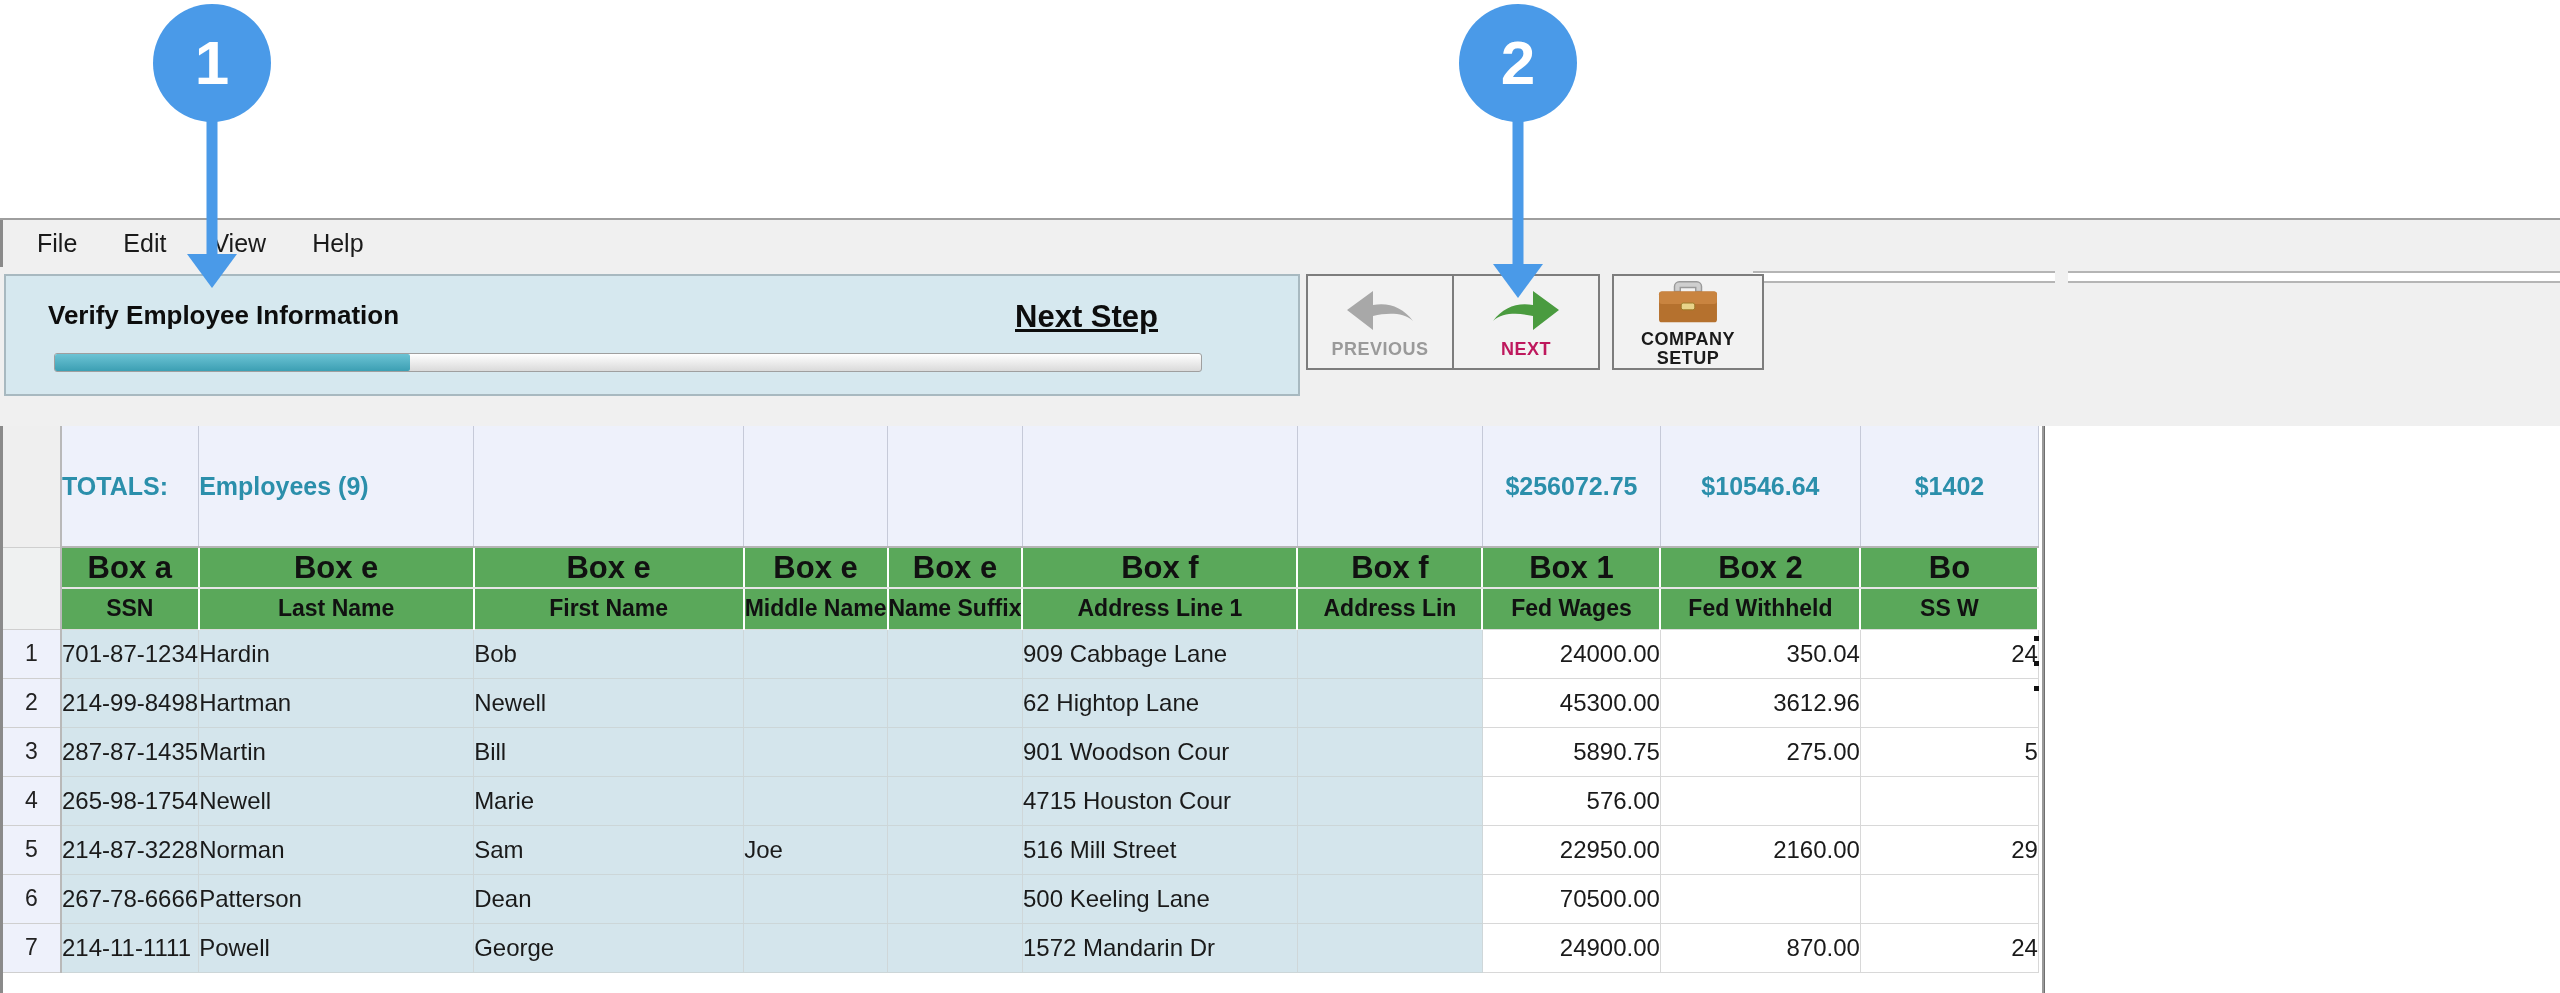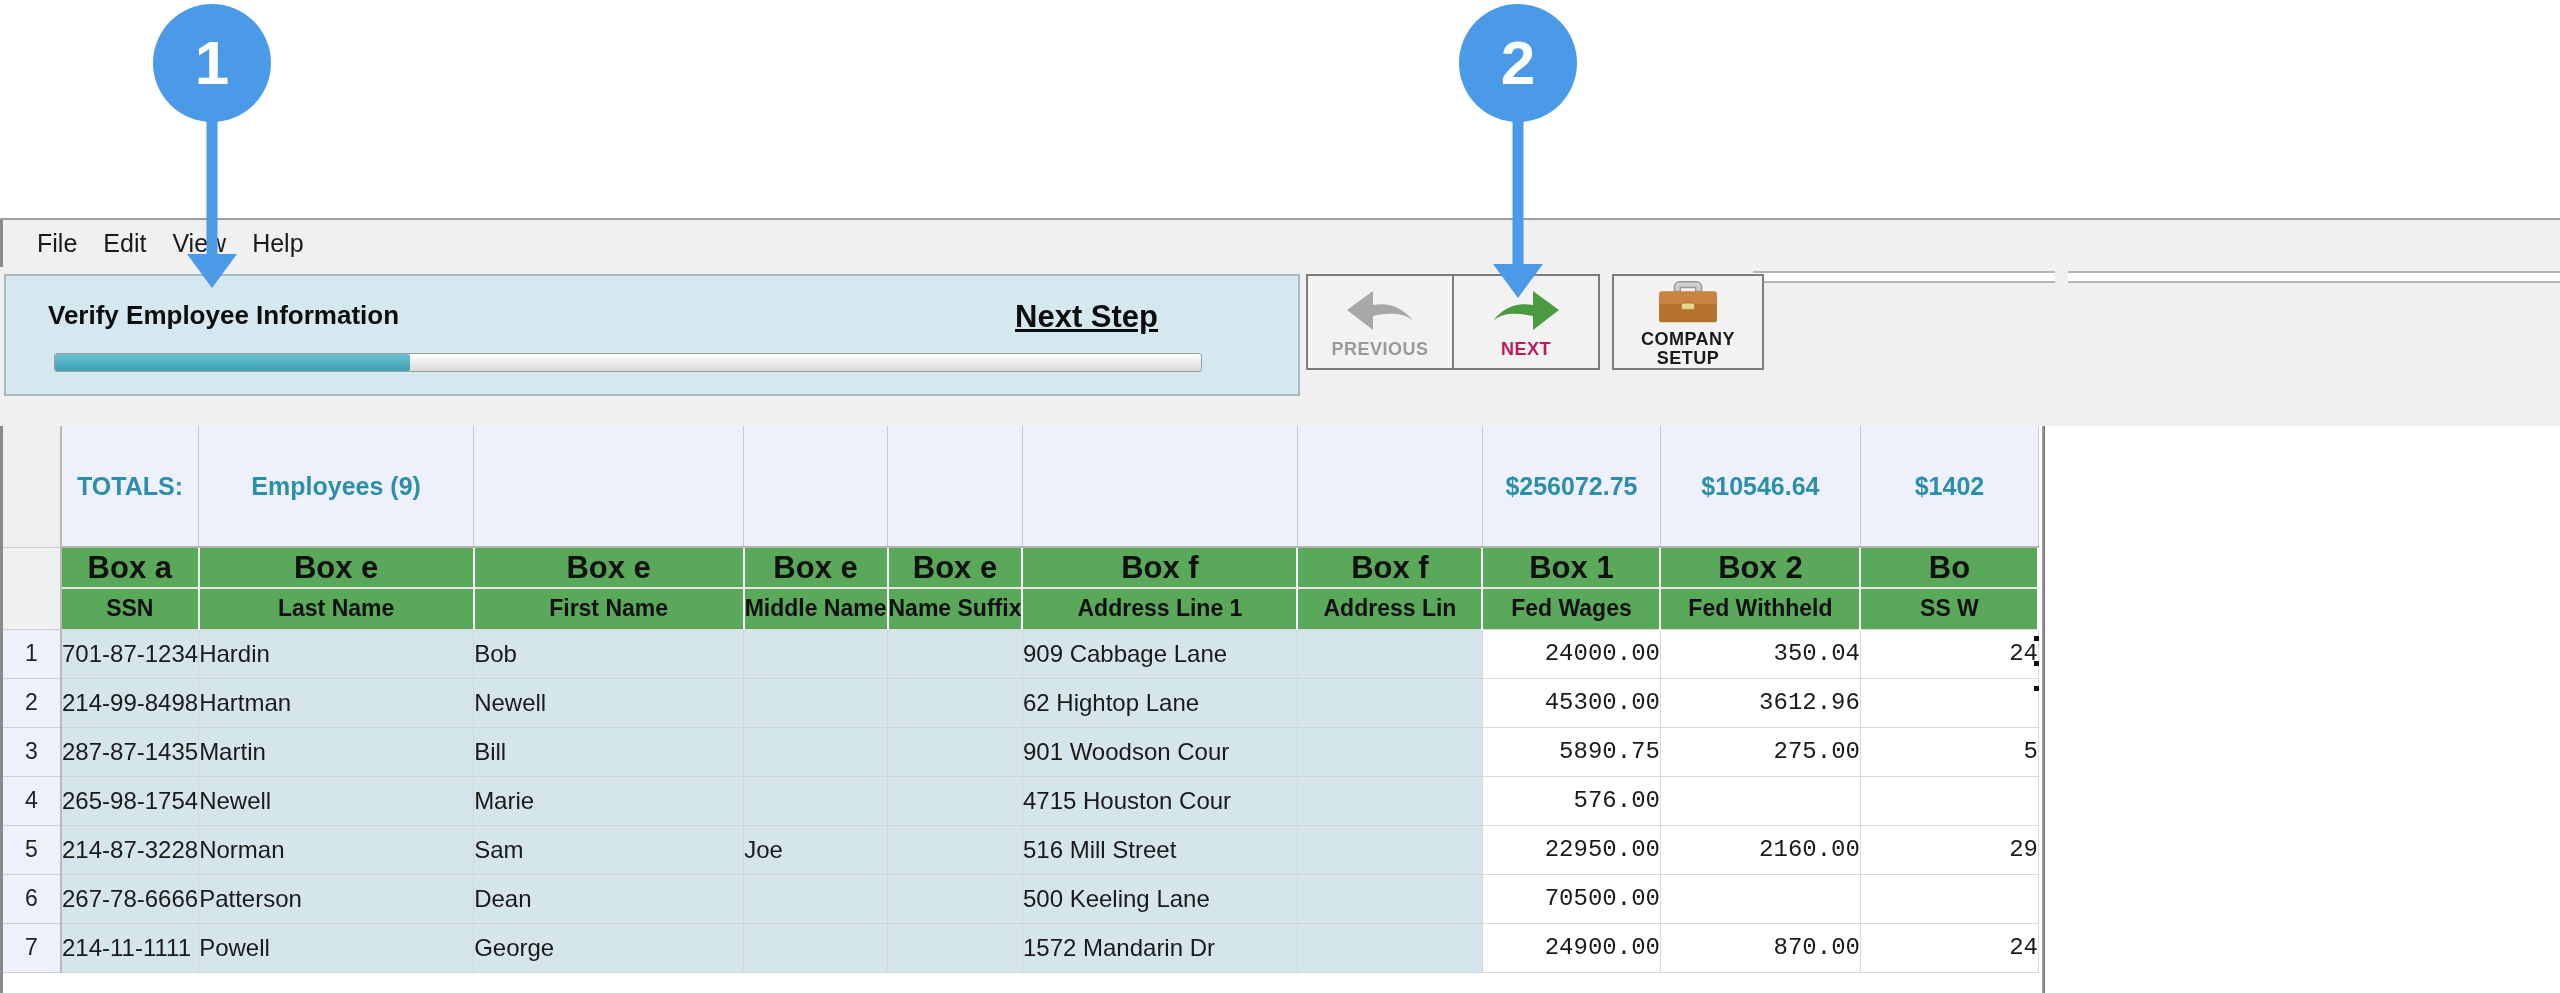--- a/index.html
+++ b/index.html
@@ -35,21 +35,21 @@
   
   #app {
     position: absolute; left: 0; top: 218px;
     width: 2560px; height: 775px;
     background: #f0f0f0;
     border-top: 2px solid #9e9e9e;
   }
   .menubar {
     height: 47px; background: #f0f0f0;
     display: flex; align-items: center;
-    padding-left: 30px; gap: 18px;
+    padding-left: 30px; gap: 38px;
     border-left: 3px solid #8a8a8a;
   }
   .menu-item {
     font-size: 25px; color: #1a1a1a;
     padding: 2px 4px; cursor: default;
   }
 
   
   .thin-strip {
     position: absolute; left: 0; top: 47px;
@@ -141,21 +141,21 @@
     height: 49px;
   }
   .gutter-blank { height: 121px; background:#efefef; }
 
   .tot-cell {
     background: #eef1fb;
     height: 40px;
     font-size: 25px; font-weight: bold; color: #2b8fab;
     border-right: 1px solid #c6cad8;
     border-bottom: 2px solid #b5b5b5;
-    text-align: center; white-space: nowrap;
+    white-space: nowrap;
     padding: 0 8px;
   }
   .tot-cell.right { text-align: center; }
 
   .box-cell {
     background: #5aa85a; height: 41px;
     font-size: 31px; font-weight: bold; color: #111;
     text-align: center;
     border-right: 2px solid #ffffff;
     border-bottom: 2px solid #e6e6e6;
@@ -172,21 +172,21 @@
   td.data {
     height: 49px;
     font-size: 24px; color: #1a1a1a;
     border-right: 1px solid #cfd7d9;
     border-bottom: 1px solid #ccd6d8;
     padding: 0 8px;
     white-space: nowrap; overflow: hidden;
   }
   td.data.frozen { background: #d4e5ec; }
   td.data.scroll { background: #ffffff; border-right:1px solid #d8d8d8; border-bottom:1px solid #d8d8d8; }
-  td.data.num { text-align: right; font-family: Liberation Mono, monospace; }
+  td.data.num { text-align: right; }
 
   .pane-split {
     position: absolute; top: 0; left: 2037px;
     width: 5px; height: 569px;
     background: #9a9a9a;
     border-left: 2px solid #ffffff;
     border-right: 1px solid #6f6f6f;
     z-index: 6;
   }
   .split-marks { position:absolute; left:2031px; z-index:7; }

